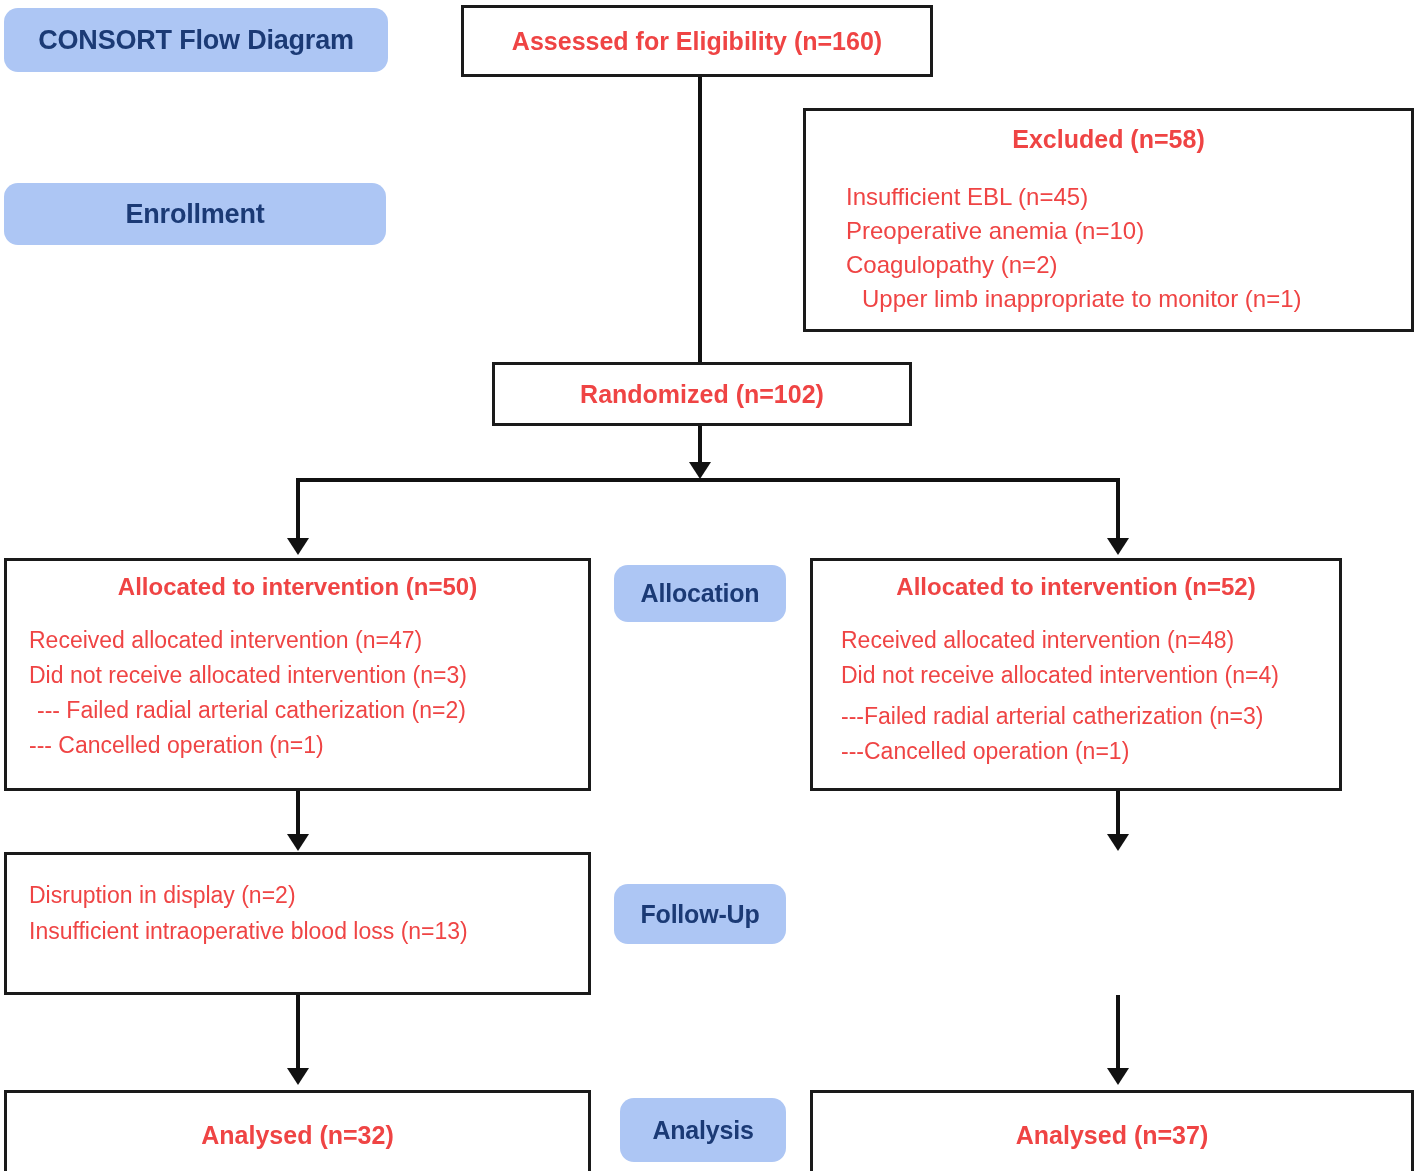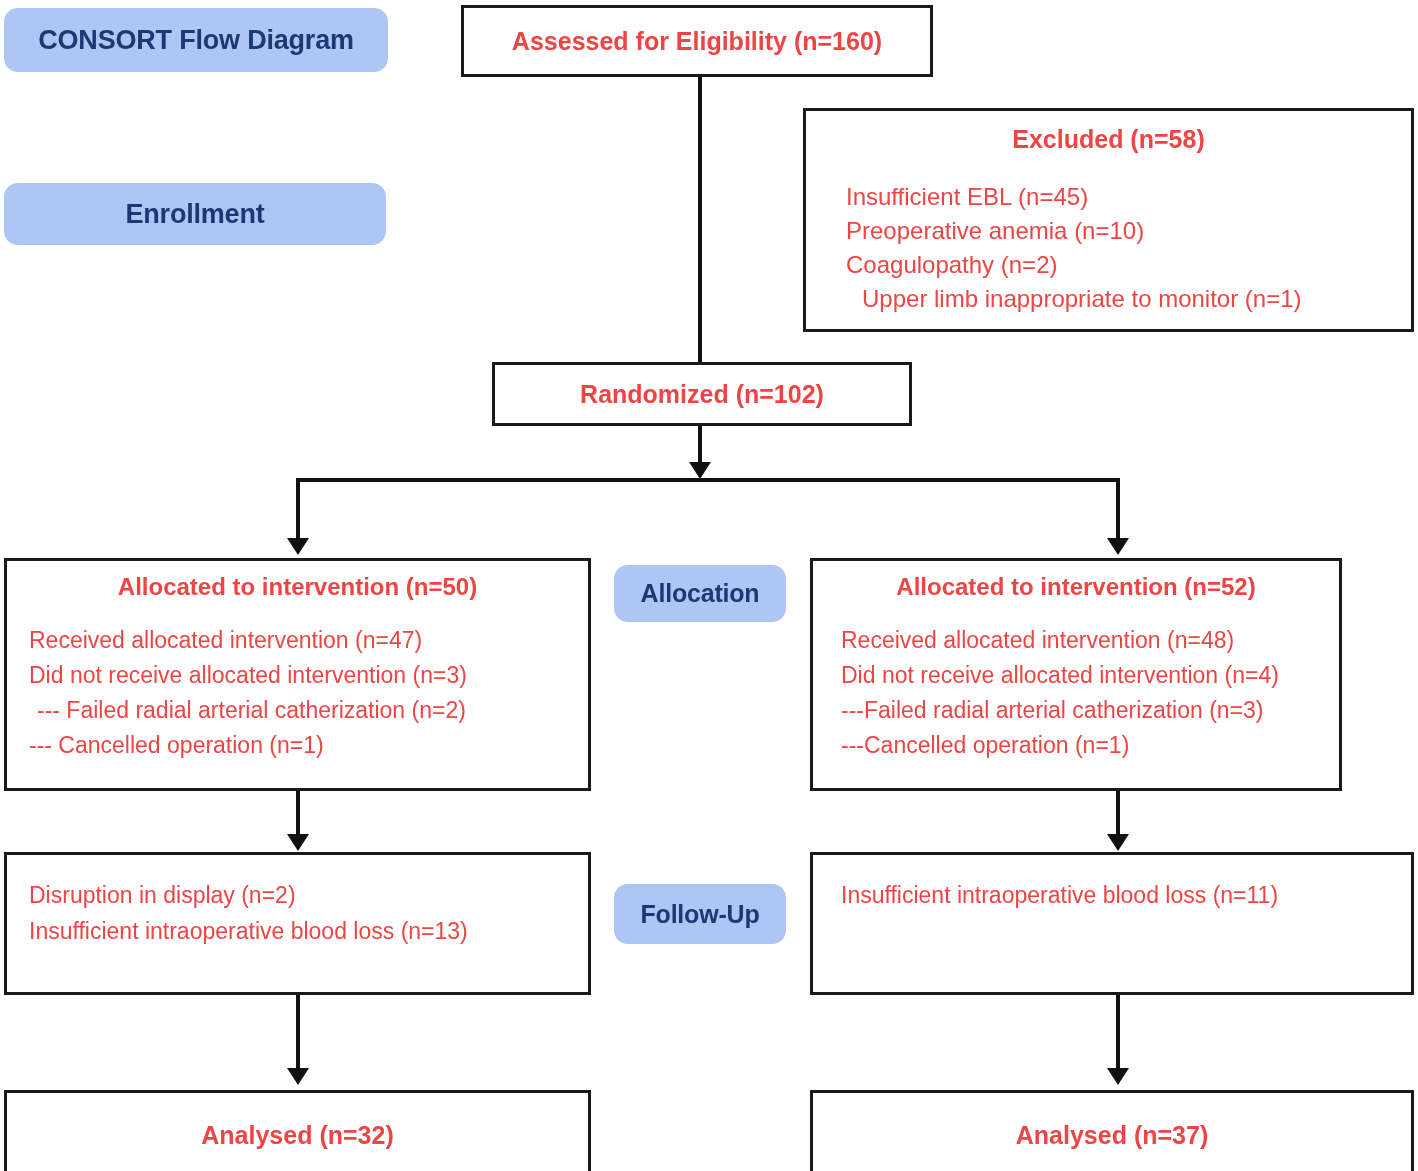--- a/index.html
+++ b/index.html
@@ -86,20 +86,23 @@
   </div>
 
   <div class="stage-label" style="left:614px; top:565px; width:172px; height:57px; font-size:25px;">
     <span>Allocation</span>
   </div>
 
   <div class="stage-label" style="left:614px; top:884px; width:172px; height:60px; font-size:25px;">
     <span>Follow-Up</span>
   </div>
 
+  <div class="stage-label" style="left:620px; top:1098px; width:166px; height:64px; font-size:25px;">
+    <span>Analysis</span>
+  </div>
 
   <div class="flow-box" style="left:461px; top:5px; width:472px; height:72px; display:flex; align-items:center; justify-content:center;">
     <span class="box-title" style="font-size:25px;">Assessed for Eligibility (n=160)</span>
   </div>
 
   <div class="vline" style="left:698px; top:77px; height:287px;"></div>
 
   <div class="flow-box" style="left:803px; top:108px; width:611px; height:224px; padding:14px 0 0 0;">
     <span class="box-title" style="font-size:25px;">Excluded (n=58)</span>
     <div style="padding:26px 0 0 40px;">
@@ -133,39 +136,36 @@
       <span class="box-line" style="font-size:23px; line-height:35px;margin-left:8px;">--- Failed radial arterial catherization (n=2)</span>
       <span class="box-line" style="font-size:23px; line-height:35px;">--- Cancelled operation (n=1)</span>
     </div>
   </div>
 
   <div class="flow-box" style="left:810px; top:558px; width:532px; height:233px; padding:12px 0 0 0;">
     <span class="box-title" style="font-size:24px;">Allocated to intervention (n=52)</span>
     <div style="padding:22px 0 0 28px;">
       <span class="box-line" style="font-size:23px; line-height:35px;">Received allocated intervention (n=48)</span>
       <span class="box-line" style="font-size:23px; line-height:35px;">Did not receive allocated intervention (n=4)</span>
-      <span class="box-line" style="font-size:23px; line-height:35px;">---Failed radial arterial catherization (n=3)</span>
+      <span class="box-line" style="font-size:23px; line-height:35px;margin-top:6px;">---Failed radial arterial catherization (n=3)</span>
       <span class="box-line" style="font-size:23px; line-height:35px;">---Cancelled operation (n=1)</span>
     </div>
   </div>
 
   <div class="vline" style="left:296px; top:791px; height:47px;"></div>
   <div class="arrow-down" style="left:287px; top:834px;"></div>
 
   <div class="vline" style="left:1116px; top:791px; height:47px;"></div>
   <div class="arrow-down" style="left:1107px; top:834px;"></div>
 
   <div class="flow-box" style="left:4px; top:852px; width:587px; height:143px; padding:22px 0 0 22px;">
     <span class="box-line" style="font-size:23px; line-height:36px;">Disruption in display (n=2)</span>
     <span class="box-line" style="font-size:23px; line-height:36px;">Insufficient intraoperative blood loss (n=13)</span>
   </div>
 
-  <div class="flow-box" style="left:810px; top:852px; width:604px; height:143px; padding:22px 0 0 28px;">
-    <span class="box-line" style="font-size:23px; line-height:36px;">Insufficient intraoperative blood loss (n=11)</span>
-  </div>
 
   <div class="vline" style="left:296px; top:995px; height:77px;"></div>
   <div class="arrow-down" style="left:287px; top:1068px;"></div>
 
   <div class="vline" style="left:1116px; top:995px; height:77px;"></div>
   <div class="arrow-down" style="left:1107px; top:1068px;"></div>
 
   <div class="flow-box" style="left:4px; top:1090px; width:587px; height:90px; display:flex; align-items:center; justify-content:center;">
     <span class="box-title" style="font-size:25px;">Analysed (n=32)</span>
   </div>

